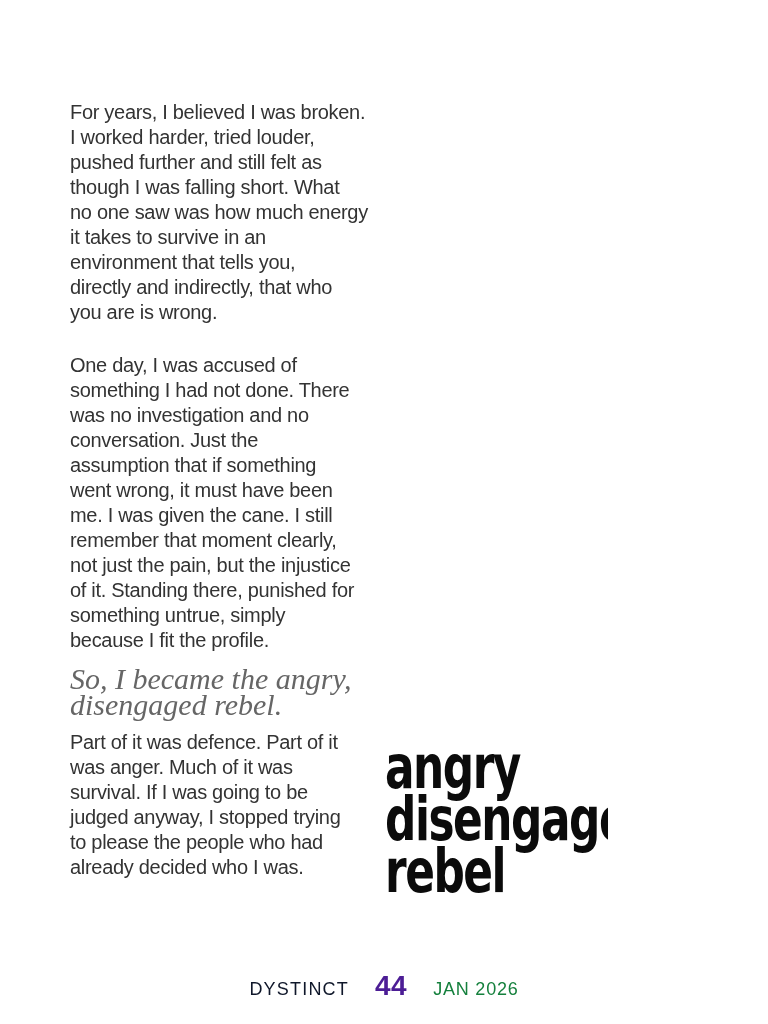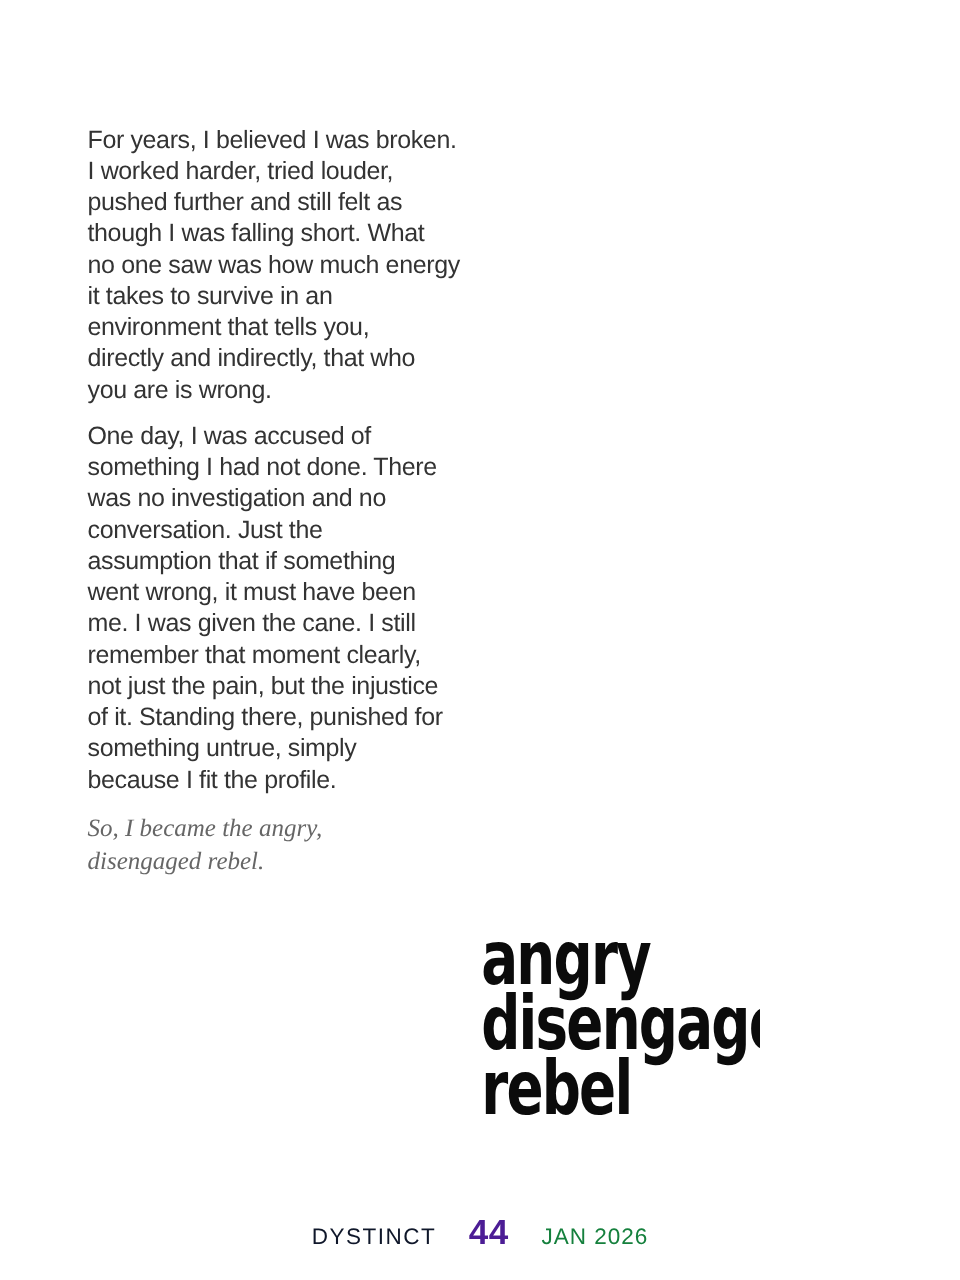--- a/index.html
+++ b/index.html
@@ -19,25 +19,25 @@
     width: 345px;
   }
   .body-para {
     font-family: "Liberation Sans", sans-serif;
     font-size: 20px;
     line-height: 25px;
     letter-spacing: -0.3px;
     color: #333333;
     white-space: pre;
   }
-  .body-para + .body-para { margin-top: 12px; }
+  .body-para + .body-para { margin-top: 28px; }
   .pull-quote {
     font-family: "Liberation Serif", serif;
     font-style: italic;
-    font-size: 20px;
+    font-size: 30px;
     line-height: 26px;
     color: #666666;
     white-space: pre;
     margin-top: 12px;
   }
   .pull-quote + .body-para { margin-top: 12px; }
   .body-para + .pull-quote { margin-top: 13px; }
   .headline {
     position: absolute;
     left: 385px;
@@ -101,20 +101,26 @@
 assumption that if something
 went wrong, it must have been
 me. I was given the cane. I still
 remember that moment clearly,
 not just the pain, but the injustice
 of it. Standing there, punished for
 something untrue, simply
 because I fit the profile.</div>
     <div class="pull-quote">So, I became the angry,
 disengaged rebel.</div>
+    <div class="body-para">Part of it was defence. Part of it
+was anger. Much of it was
+survival. If I was going to be
+judged anyway, I stopped trying
+to please the people who had
+already decided who I was.</div>
   </div>
 
   <div class="headline">angry
 disengaged
 rebel</div>
 
   <div class="footer">
     <span class="magazine-name">DYSTINCT</span>
     <span class="issue-number">44</span>
     <span class="issue-date">JAN 2026</span>

